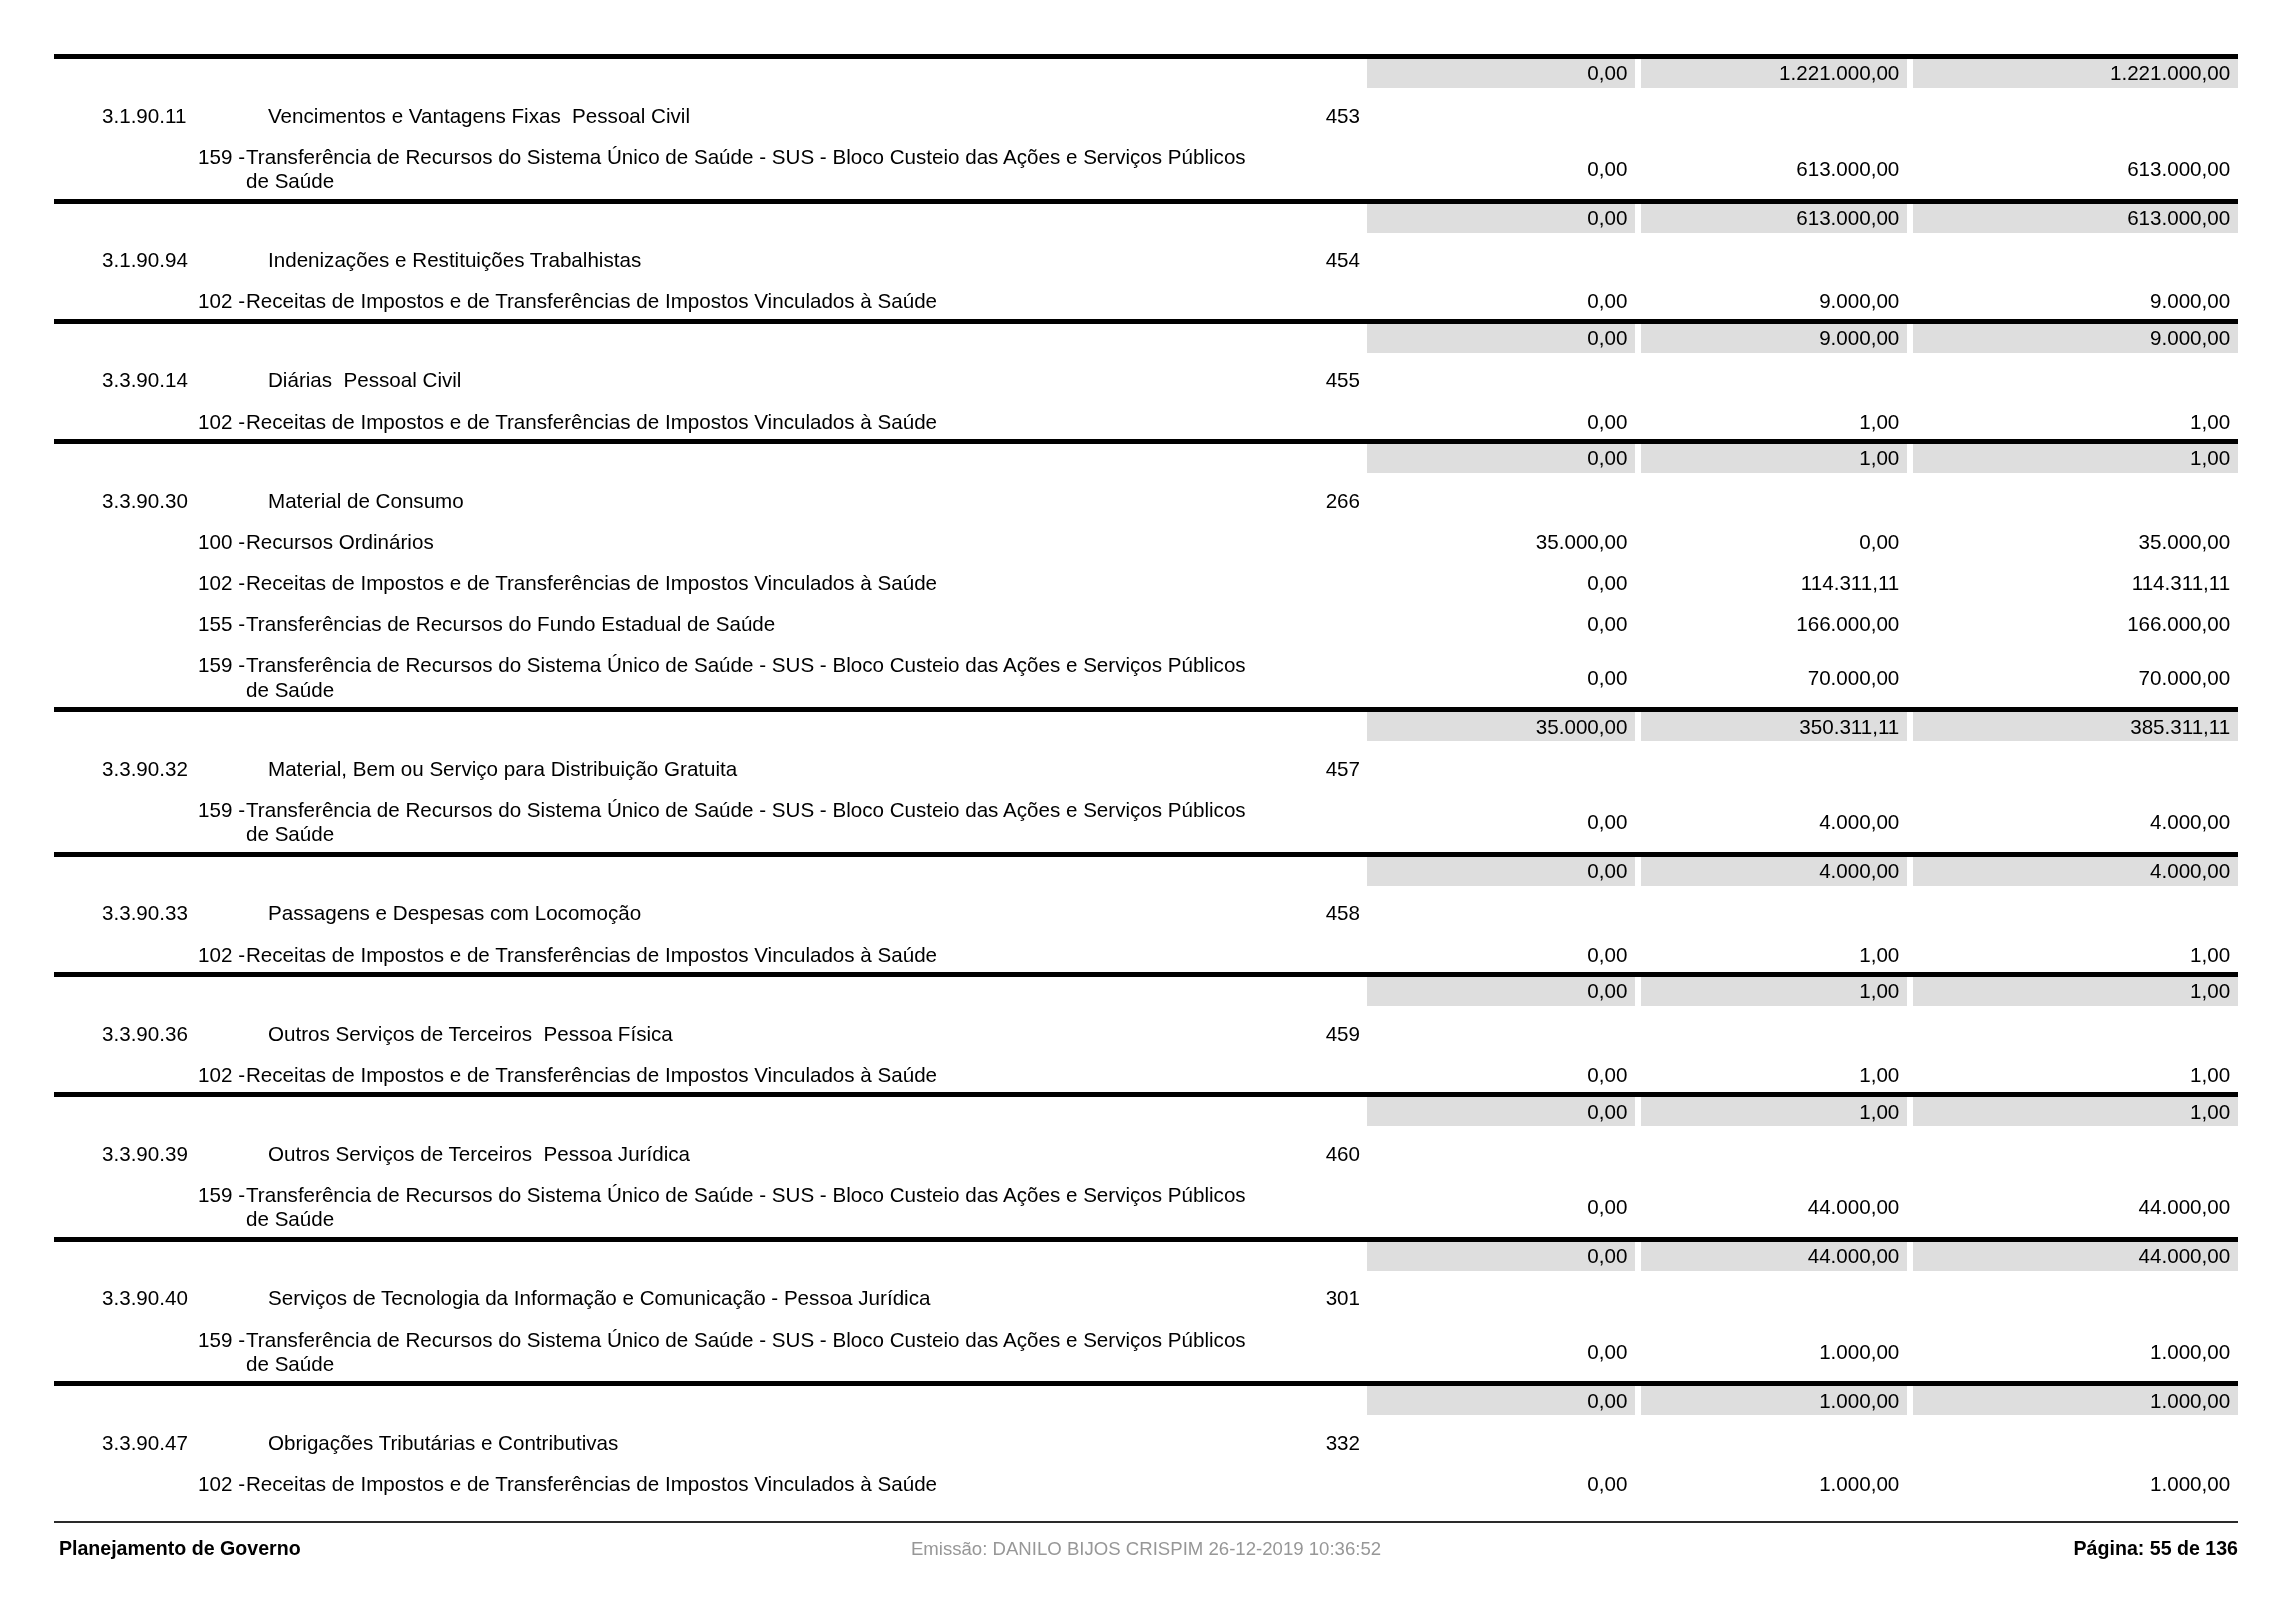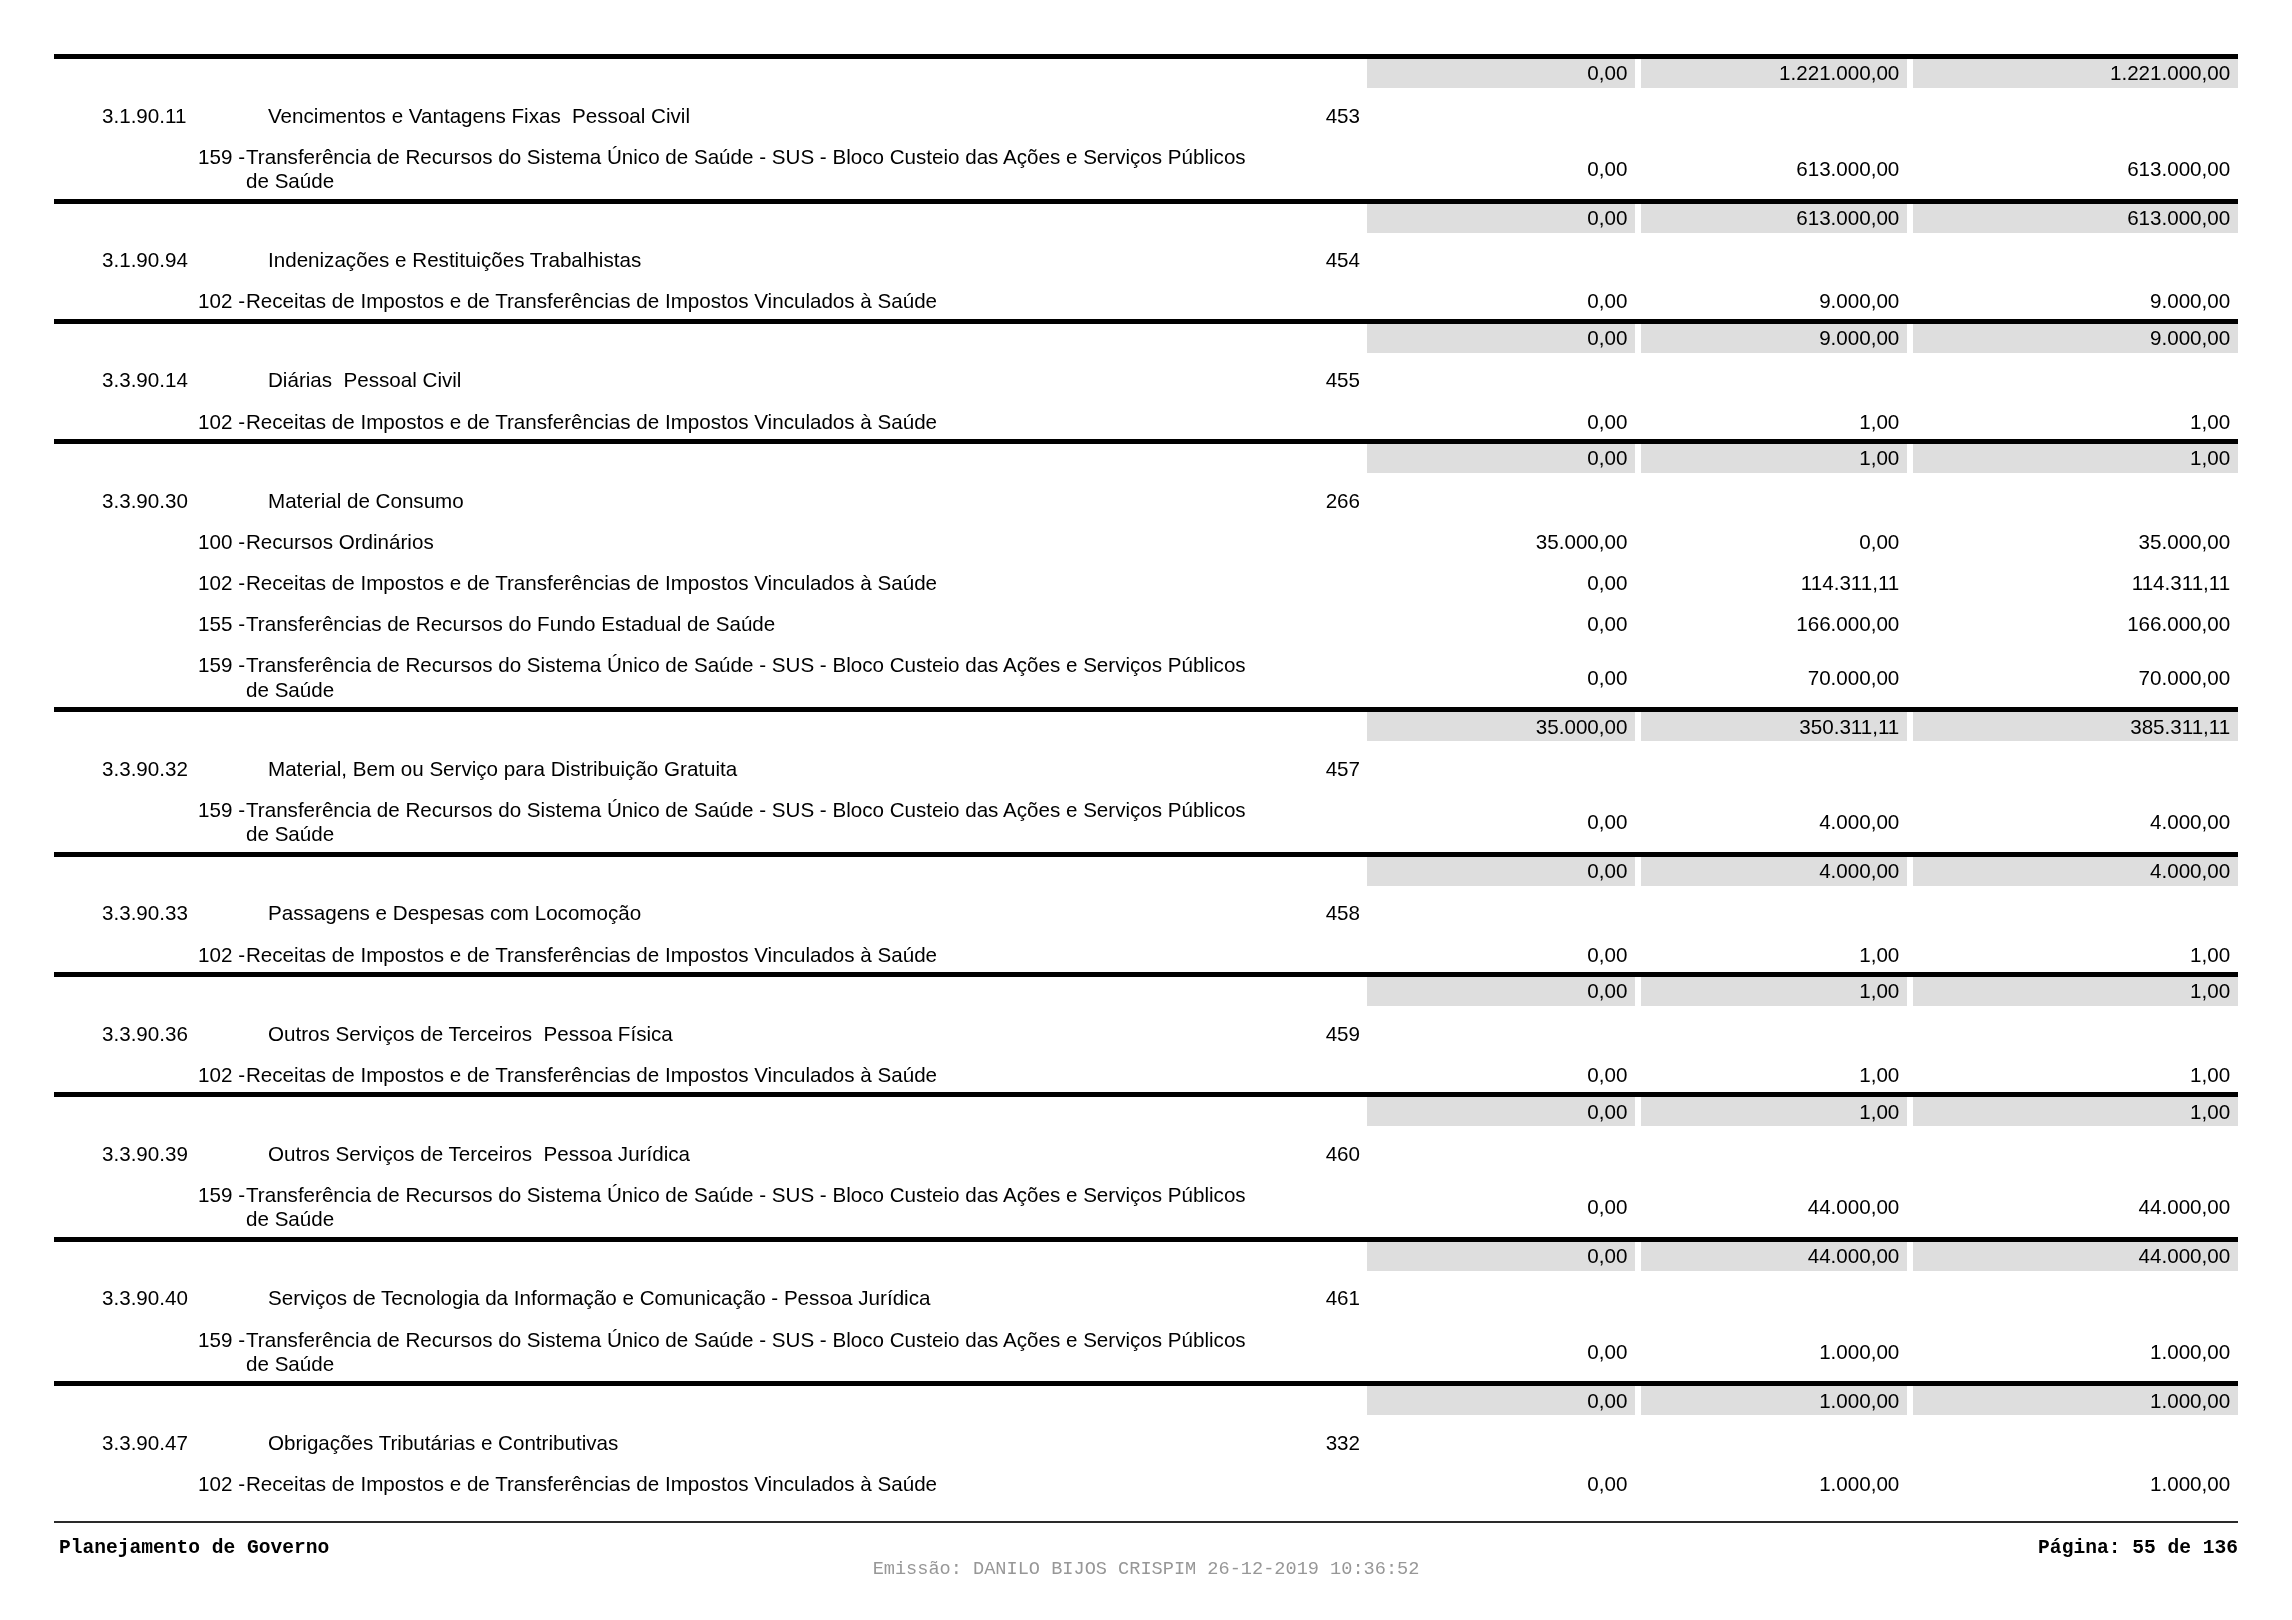--- a/index.html
+++ b/index.html
@@ -99,23 +99,22 @@
     width: 2184px;
     top: 1521px;
   }
   .footer-rule {
     height: 2px;
     background: #2a2a2a;
   }
   .footer-text {
     position: relative;
     display: flex;
-    align-items: center;
+    align-items: flex-end;
     margin-top: 13.7px;
-    font-family: Liberation Mono, monospace;
   }
   .footer-left {
     font-weight: bold;
     font-size: 19.6px;
     margin-left: 4.9px;
   }
   .footer-center {
     position: absolute;
     left: 50%;
     transform: translateX(-50%);
@@ -367,21 +366,21 @@
       <div class="gcell w1">0,00</div>
       <div class="gcell w2">44.000,00</div>
       <div class="gcell w3">44.000,00</div>
     </div>
   </div>
 
   <div class="section">
     <div class="heading-row">
       <div class="h-code">3.3.90.40</div>
       <div class="h-desc">Serviços de Tecnologia da Informação e Comunicação - Pessoa Jurídica</div>
-      <div class="h-num">461</div>
+      <div class="h-num">301</div>
     </div>
     <div>
   <div class="sub-row">
     <div class="s-code">159 -</div>
     <div class="s-desc">Transferência de Recursos do Sistema Único de Saúde - SUS - Bloco Custeio das Ações e Serviços Públicos de Saúde</div>
     <div class="values">
       <div class="vcell w1">0,00</div>
       <div class="vcell w2">1.000,00</div>
       <div class="vcell w3">1.000,00</div>
     </div>

